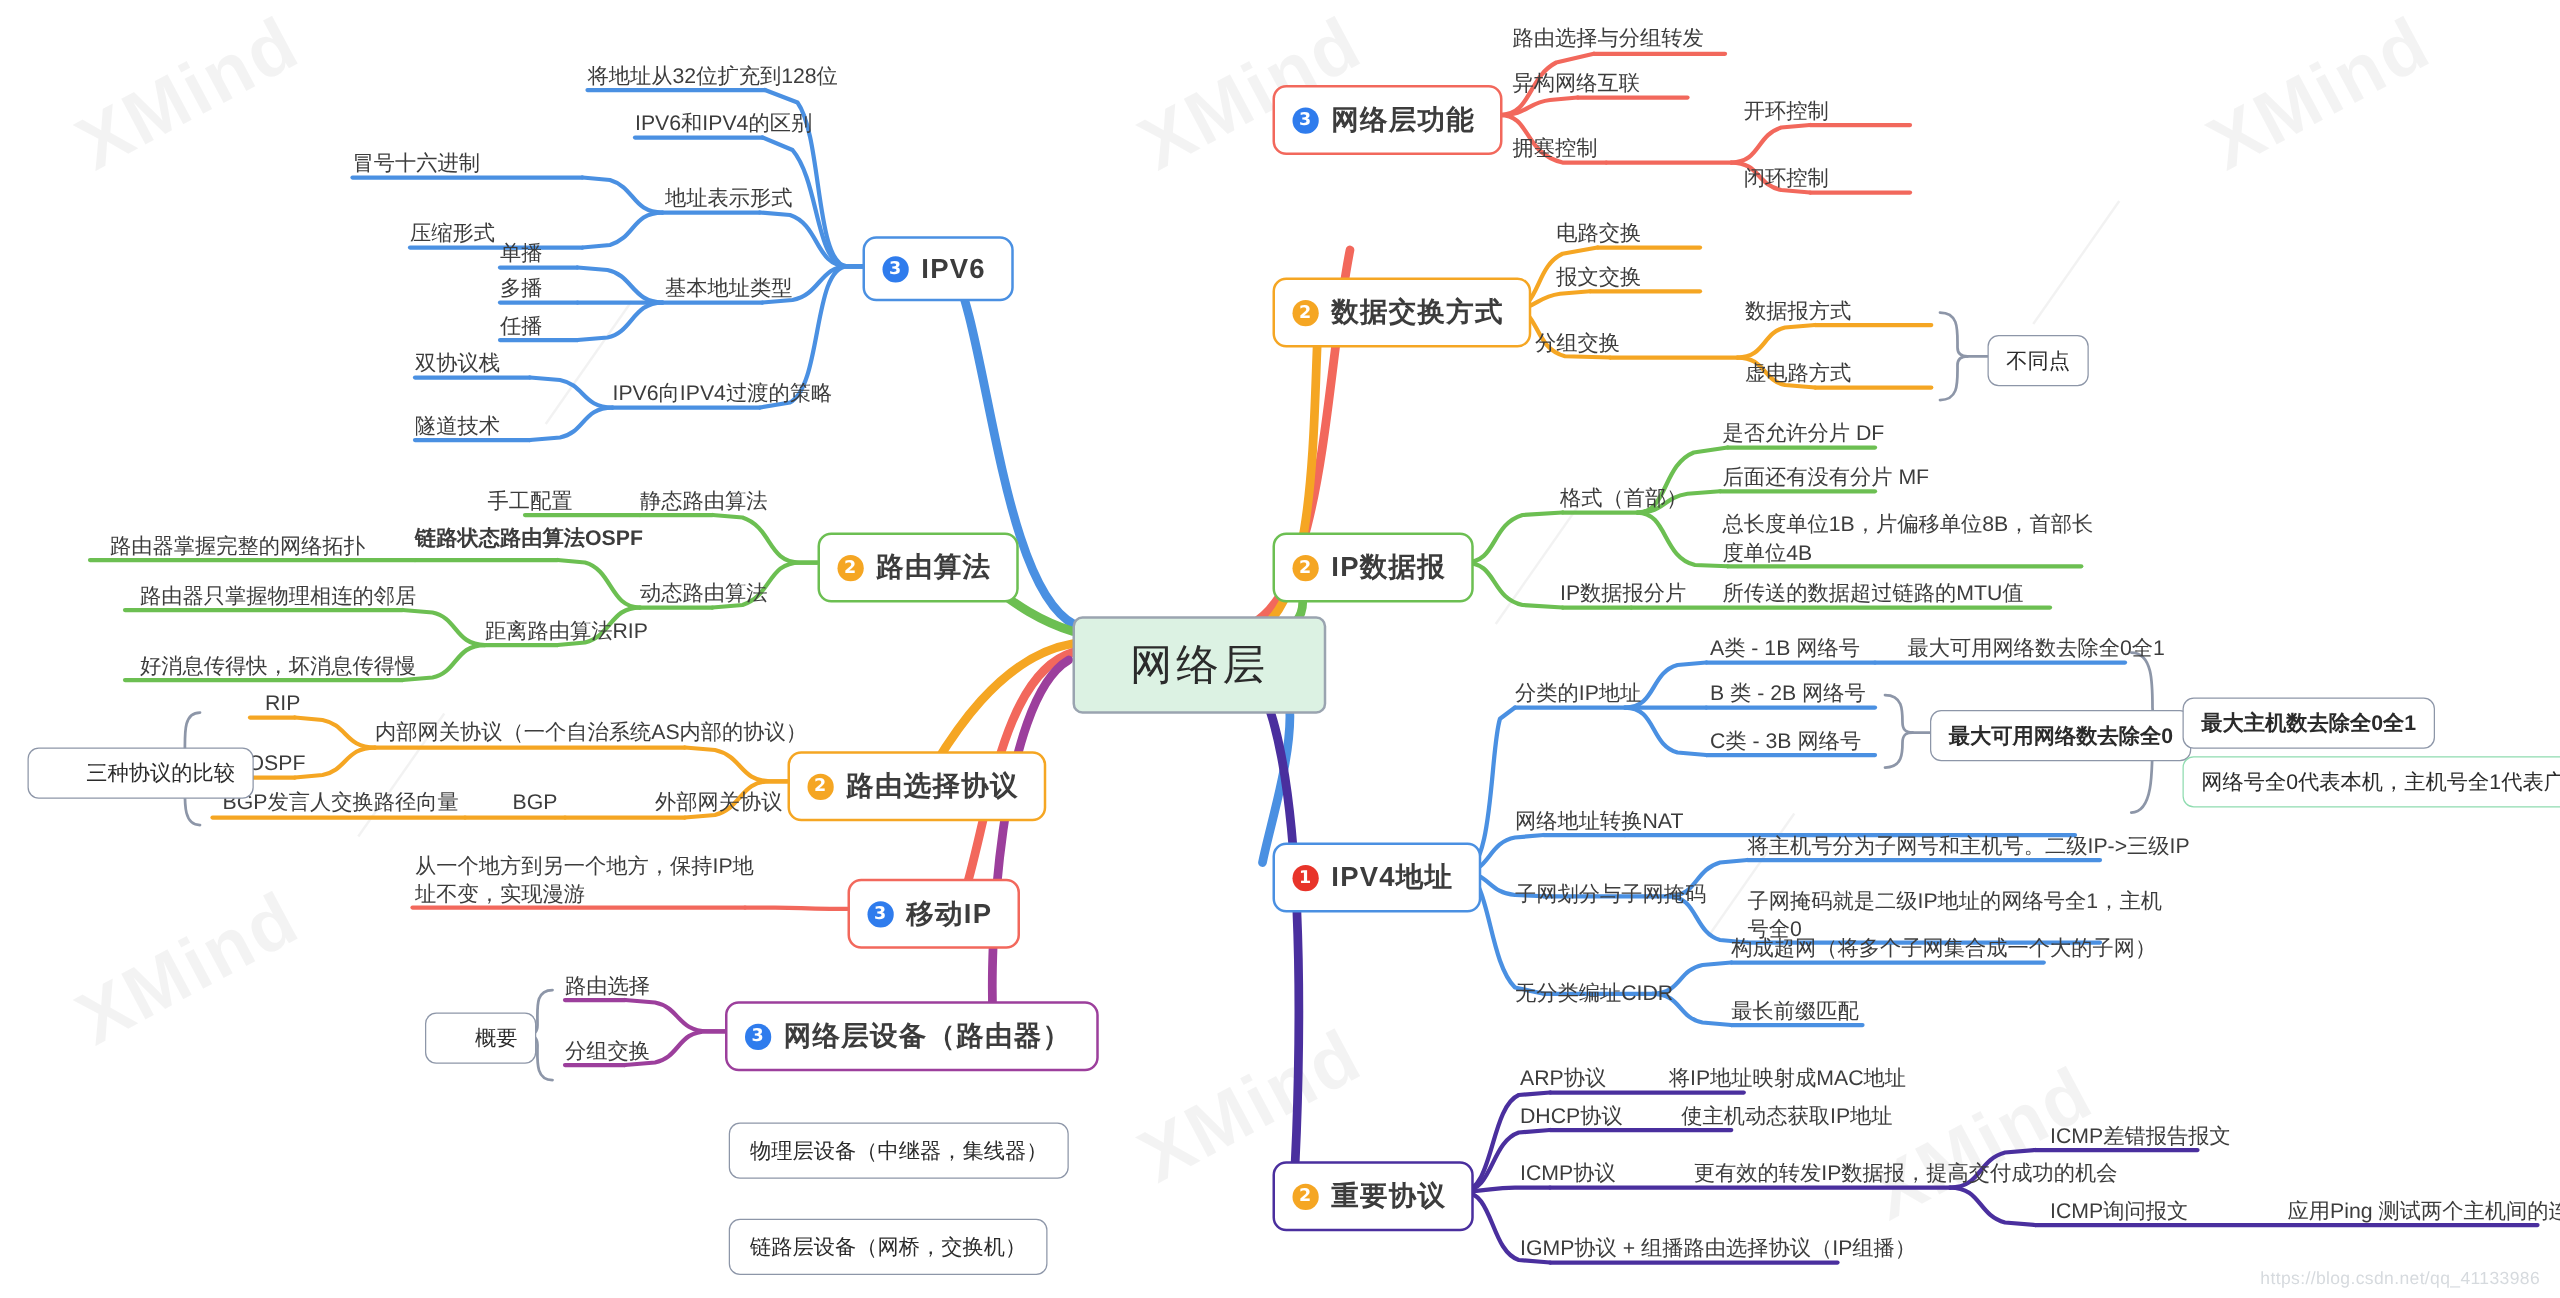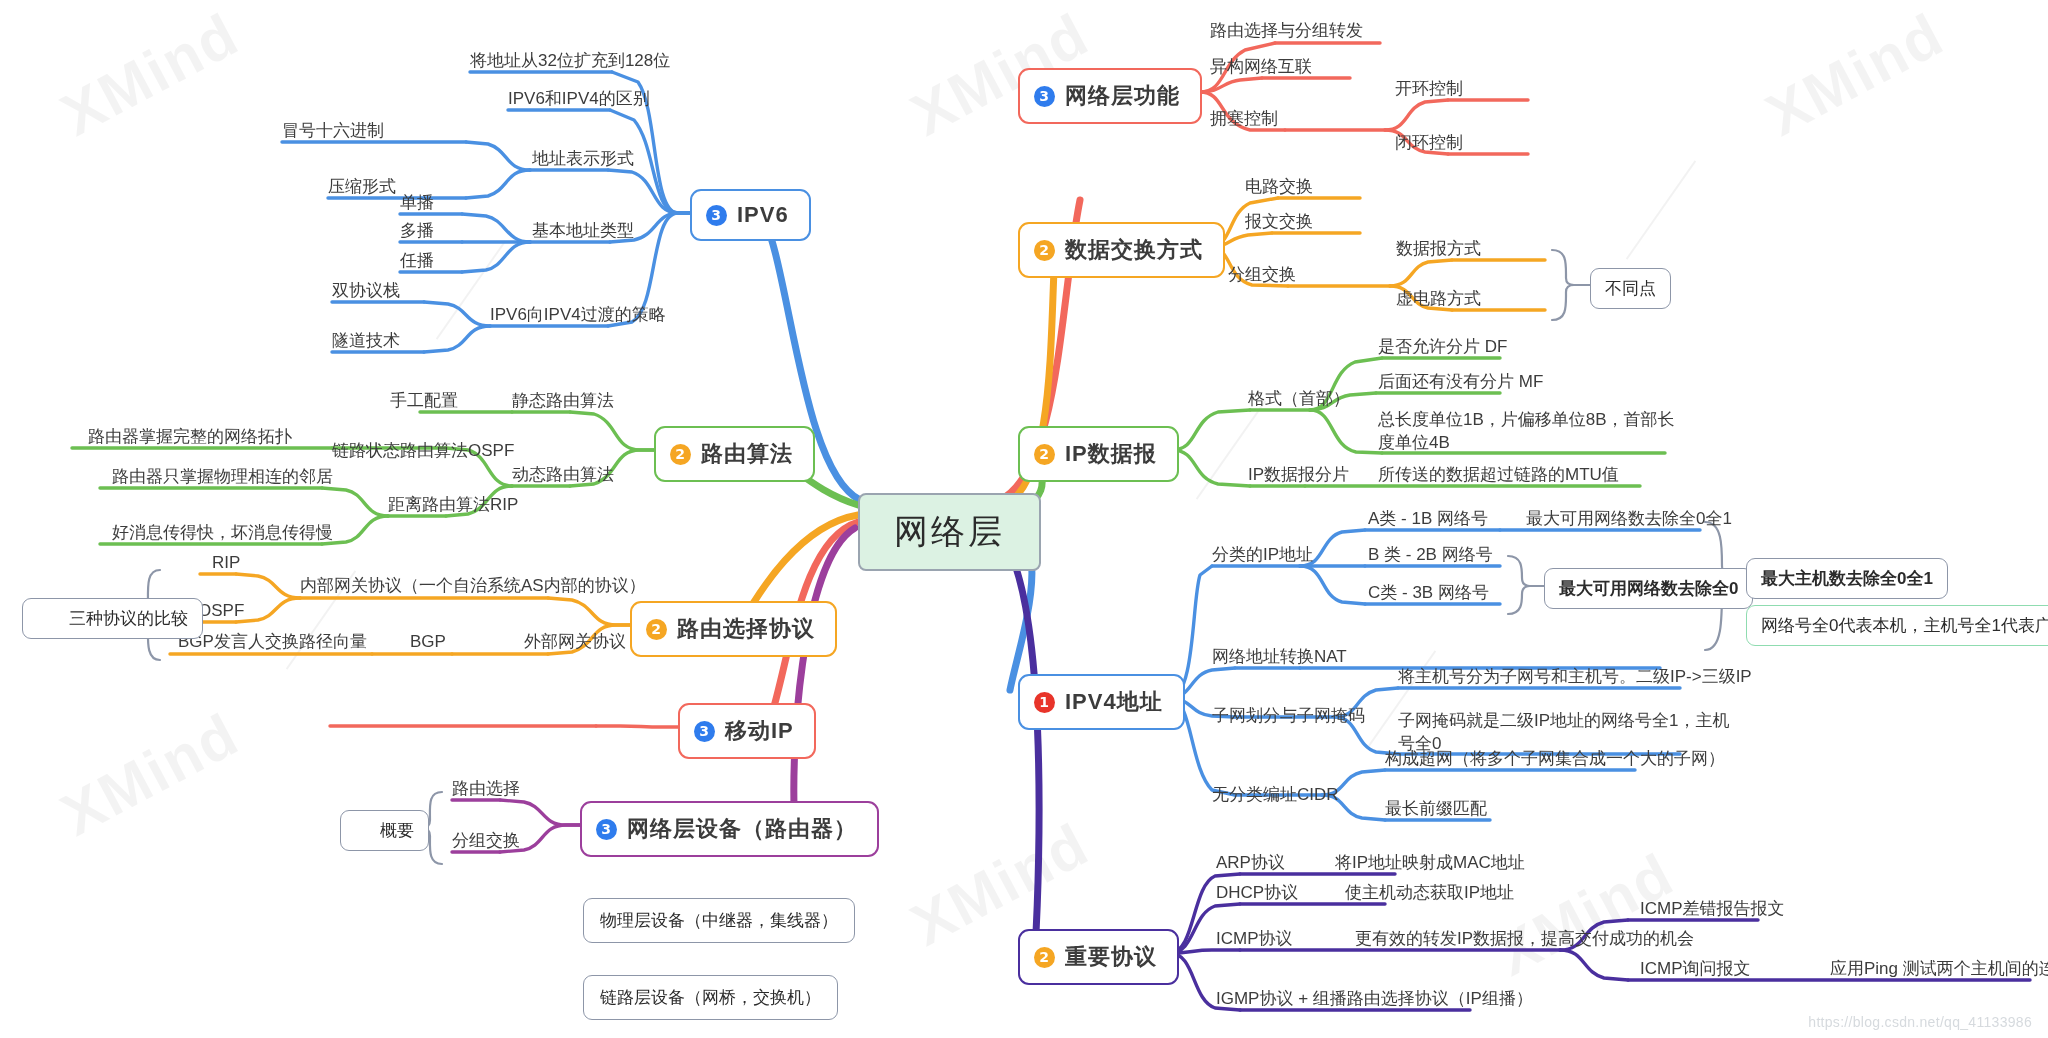--- a/index.html
+++ b/index.html
@@ -25,21 +25,21 @@
     position:absolute;right:16px;bottom:8px;color:#d6dade;font-size:14px;
     letter-spacing:.3px;
   }
 
   
   .node{position:absolute;box-sizing:border-box;white-space:nowrap;}
 
   
   .root{
     background:#dcf2e3;border:2px solid #9aa4b0;border-radius:8px;
-    font-size:34px;color:#2b2b2b;padding:14px 34px;letter-spacing:3px;
+    font-size:34px;color:#2b2b2b;padding:14px 44px;letter-spacing:3px;
   }
 
   
   .topic{
     background:#fff;border:2.5px solid;border-radius:11px;
     font-size:22px;font-weight:bold;padding:11px 20px 11px 14px;
     display:flex;align-items:center;gap:10px;letter-spacing:1px;
   }
   .badge{
     width:21px;height:21px;border-radius:50%;flex:0 0 auto;
@@ -345,21 +345,21 @@
   <div class="lbl nw" style="left:332px;top:280px;">双协议栈</div>
   <div class="lbl nw" style="left:332px;top:330px;">隧道技术</div>
 
   <div class="node topic" style="left:654px;top:426px;border-color:#6cbf52;">
     <span class="badge b-orange">2</span>
     <span>路由算法</span>
   </div>
   <div class="lbl nw" style="left:512px;top:390px;">静态路由算法</div>
   <div class="lbl nw" style="left:390px;top:390px;">手工配置</div>
   <div class="lbl nw" style="left:512px;top:464px;">动态路由算法</div>
-  <div class="lbl nw" style="left:332px;top:440px;">链路状态路由算法OSPF</div>
+  <div class="lbl nw" style="left:332px;top:420px;font-weight:bold;">链路状态路由算法OSPF</div>
   <div class="lbl nw" style="left:88px;top:426px;">路由器掌握完整的网络拓扑</div>
   <div class="lbl nw" style="left:388px;top:494px;">距离路由算法RIP</div>
   <div class="lbl nw" style="left:112px;top:466px;">路由器只掌握物理相连的邻居</div>
   <div class="lbl nw" style="left:112px;top:522px;">好消息传得快，坏消息传得慢</div>
 
   <div class="node topic" style="left:630px;top:601px;border-color:#f5a623;">
     <span class="badge b-orange">2</span>
     <span>路由选择协议</span>
   </div>
   <div class="lbl nw" style="left:300px;top:575px;">内部网关协议（一个自治系统AS内部的协议）</div>
@@ -367,20 +367,21 @@
   <div class="lbl nw" style="left:198px;top:600px;">OSPF</div>
   <div class="lbl nw" style="left:524px;top:631px;">外部网关协议</div>
   <div class="lbl nw" style="left:410px;top:631px;">BGP</div>
   <div class="lbl nw" style="left:178px;top:631px;">BGP发言人交换路径向量</div>
   <div class="sumbox" style="left:22px;top:598px;padding-left:46px;">三种协议的比较</div>
 
   <div class="node topic" style="left:678px;top:703px;border-color:#f2685c;">
     <span class="badge b-blue">3</span>
     <span>移动IP</span>
   </div>
+  <div class="lbl" style="left:332px;top:682px;width:285px;">从一个地方到另一个地方，保持IP地址不变，实现漫游</div>
 
   <div class="node topic" style="left:580px;top:801px;border-color:#9c3f9c;">
     <span class="badge b-blue">3</span>
     <span>网络层设备（路由器）</span>
   </div>
   <div class="lbl nw" style="left:452px;top:778px;">路由选择</div>
   <div class="lbl nw" style="left:452px;top:830px;">分组交换</div>
   <div class="sumbox" style="left:340px;top:810px;padding-left:39px;">概要</div>
 
   <div class="floatbox" style="left:583px;top:898px;">物理层设备（中继器，集线器）</div>

